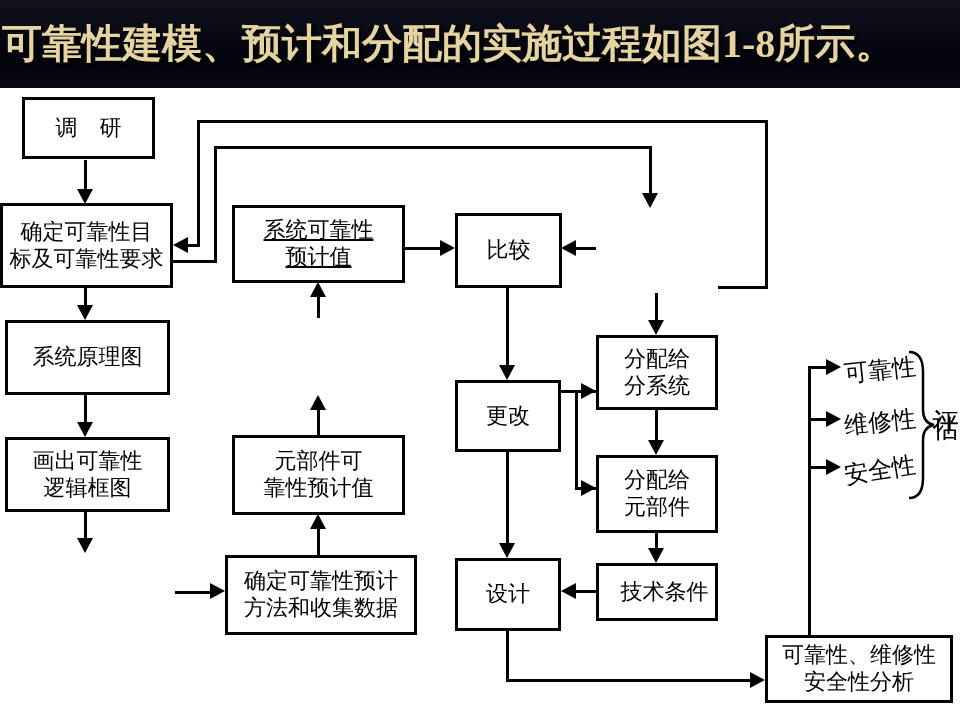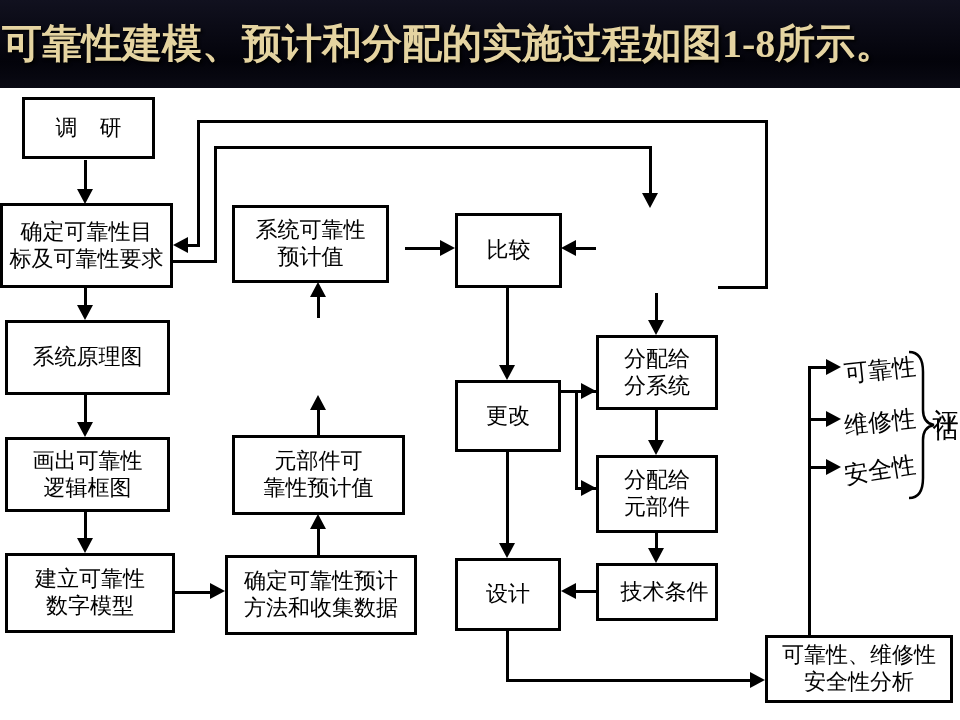--- a/index.html
+++ b/index.html
@@ -35,23 +35,21 @@
   </div>
 
   <div class="panel"></div>
 
   <div class="box" style="left:22px;top:97px;width:133px;height:62px;">调　研</div>
   <div class="box" style="left:0px;top:203px;width:173px;height:85px;">确定可靠性目
 标及可靠性要求</div>
   <div class="box" style="left:5px;top:320px;width:165px;height:75px;">系统原理图</div>
   <div class="box" style="left:5px;top:437px;width:165px;height:75px;">画出可靠性
 逻辑框图</div>
-  <div class="box" style="left:5px;top:553px;width:170px;height:80px;">建立可靠性
-数字模型</div>
-  <div class="box" style="left:232px;top:205px;width:157px;height:78px;">系统可靠性
+  <div class="box" style="left:232px;top:205px;width:173px;height:78px;text-decoration:underline;">系统可靠性
 预计值</div>
   <div class="box" style="left:232px;top:435px;width:173px;height:80px;">元部件可
 靠性预计值</div>
   <div class="box" style="left:225px;top:555px;width:192px;height:80px;">确定可靠性预计
 方法和收集数据</div>
   <div class="box" style="left:455px;top:213px;width:107px;height:75px;">比较</div>
   <div class="box" style="left:455px;top:380px;width:106px;height:72px;">更改</div>
   <div class="box" style="left:455px;top:558px;width:106px;height:73px;">设计</div>
   <div class="box" style="left:596px;top:335px;width:122px;height:75px;">分配给
 分系统</div>

